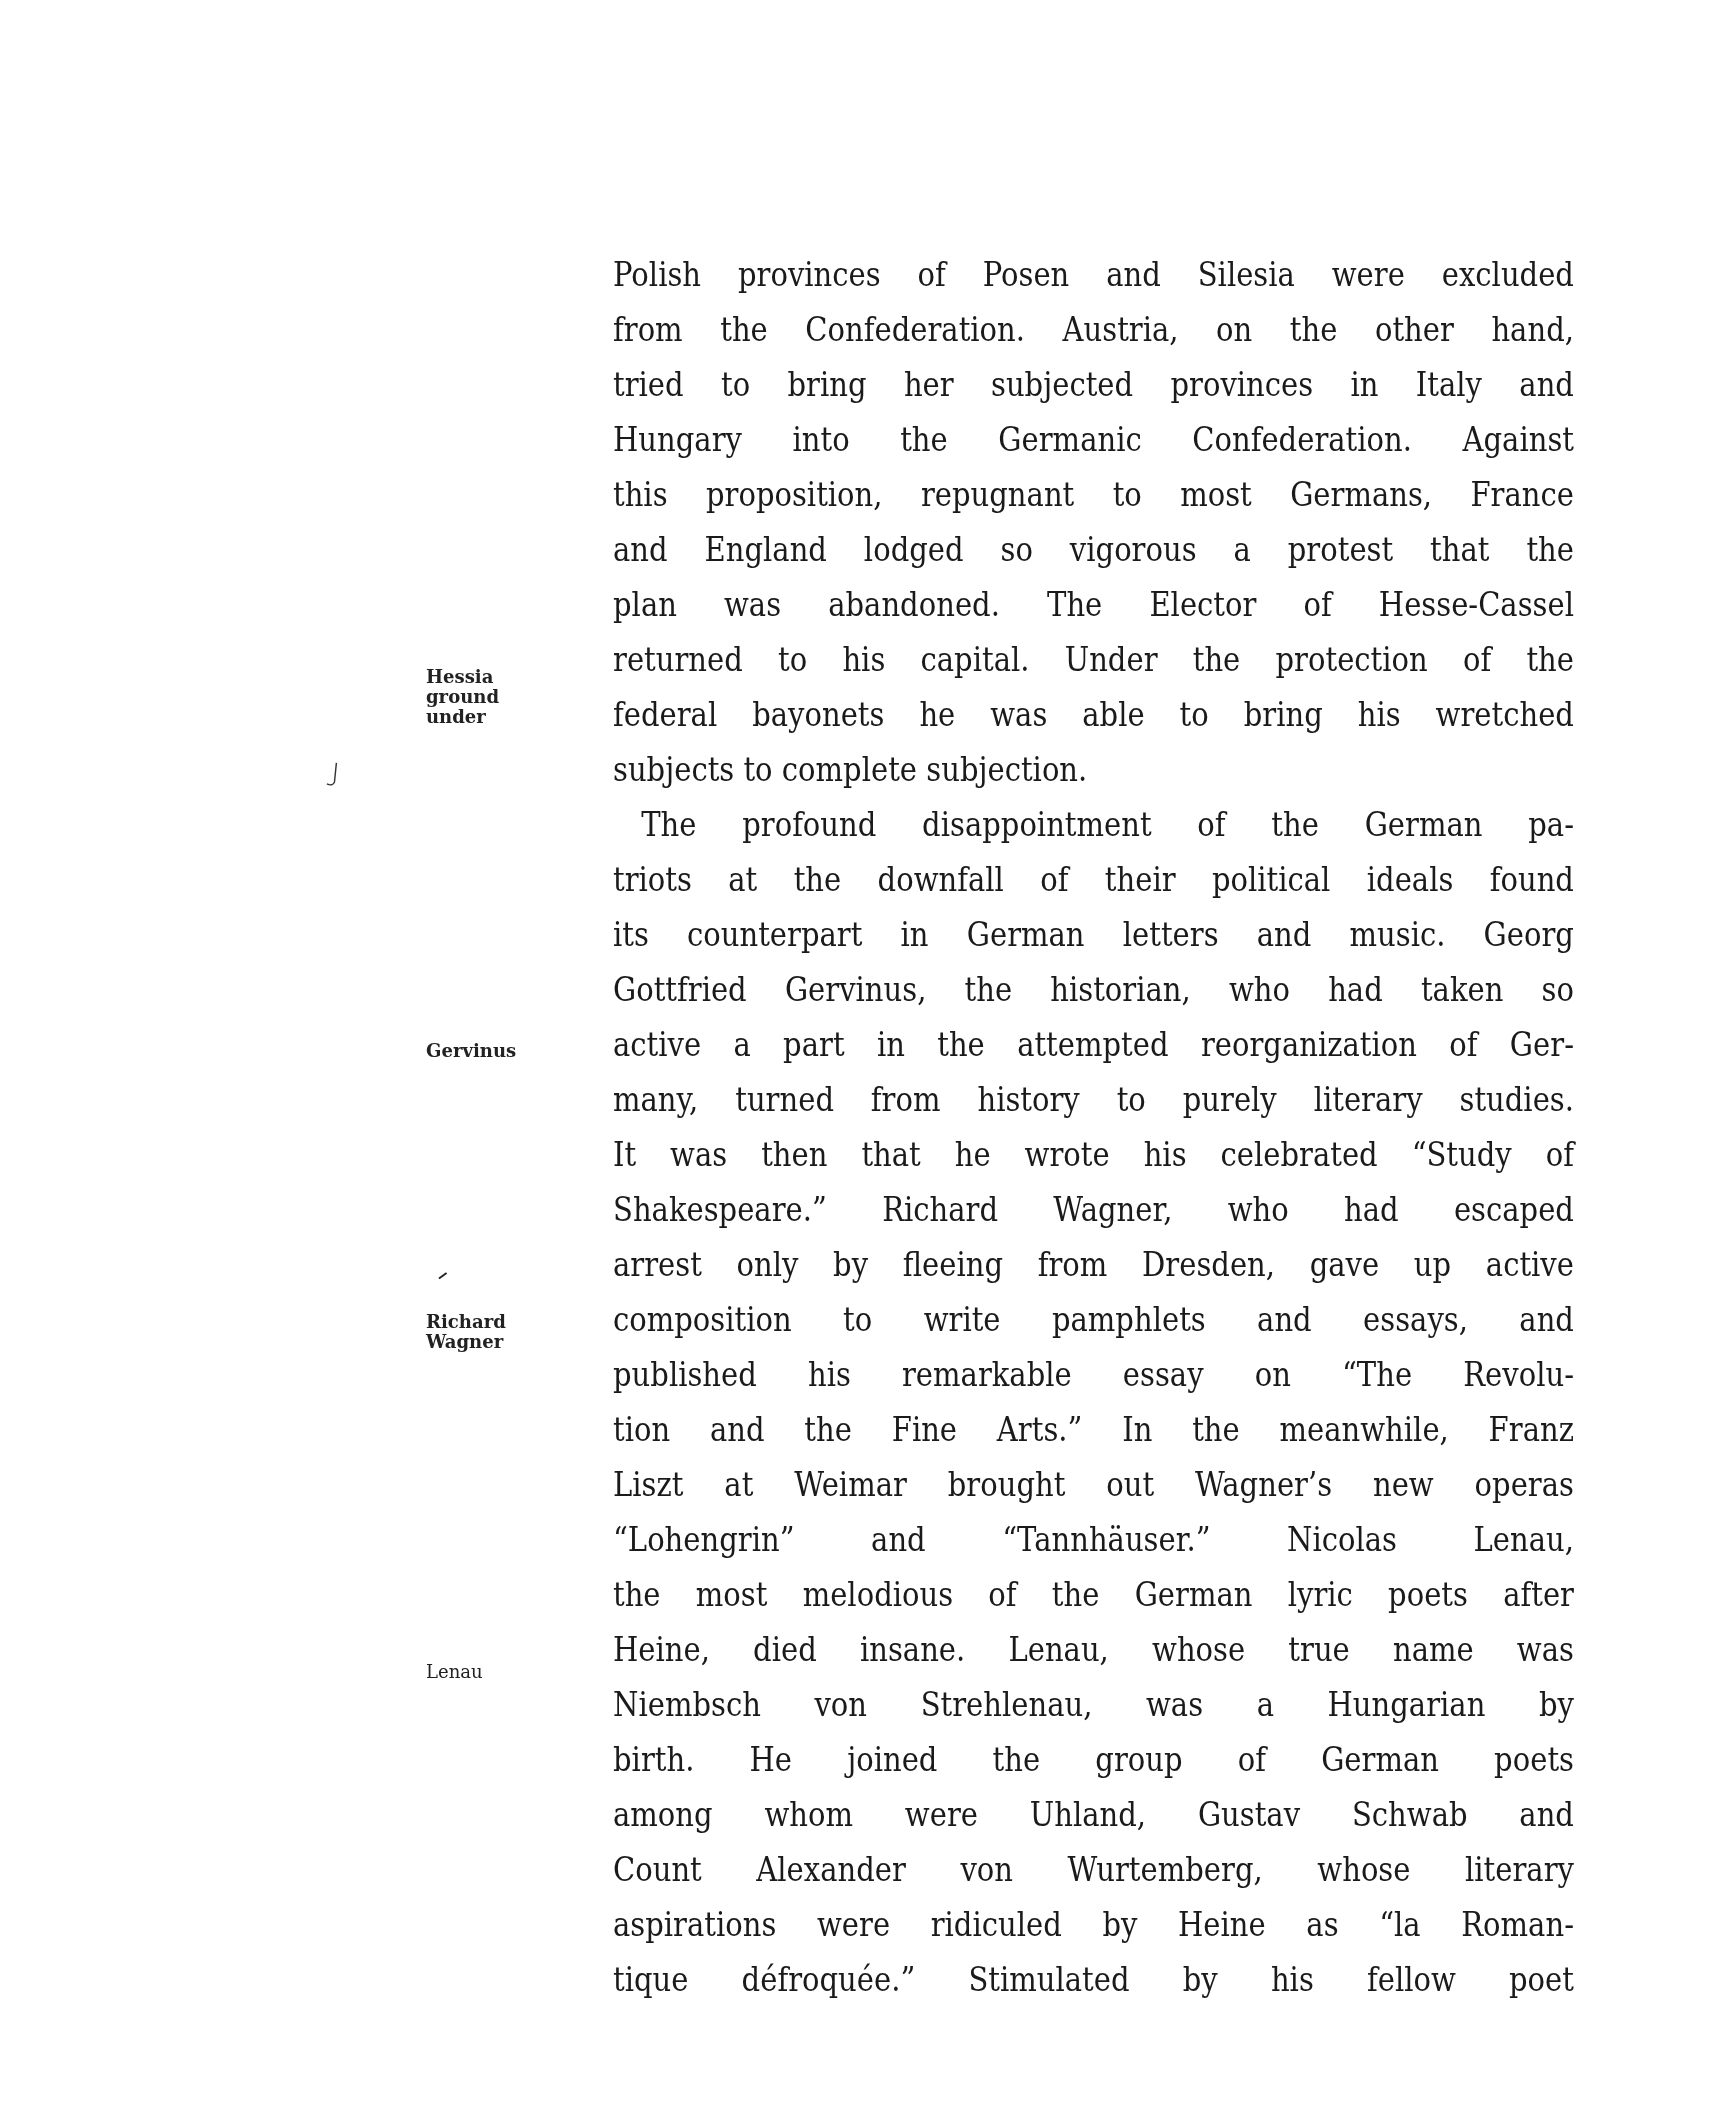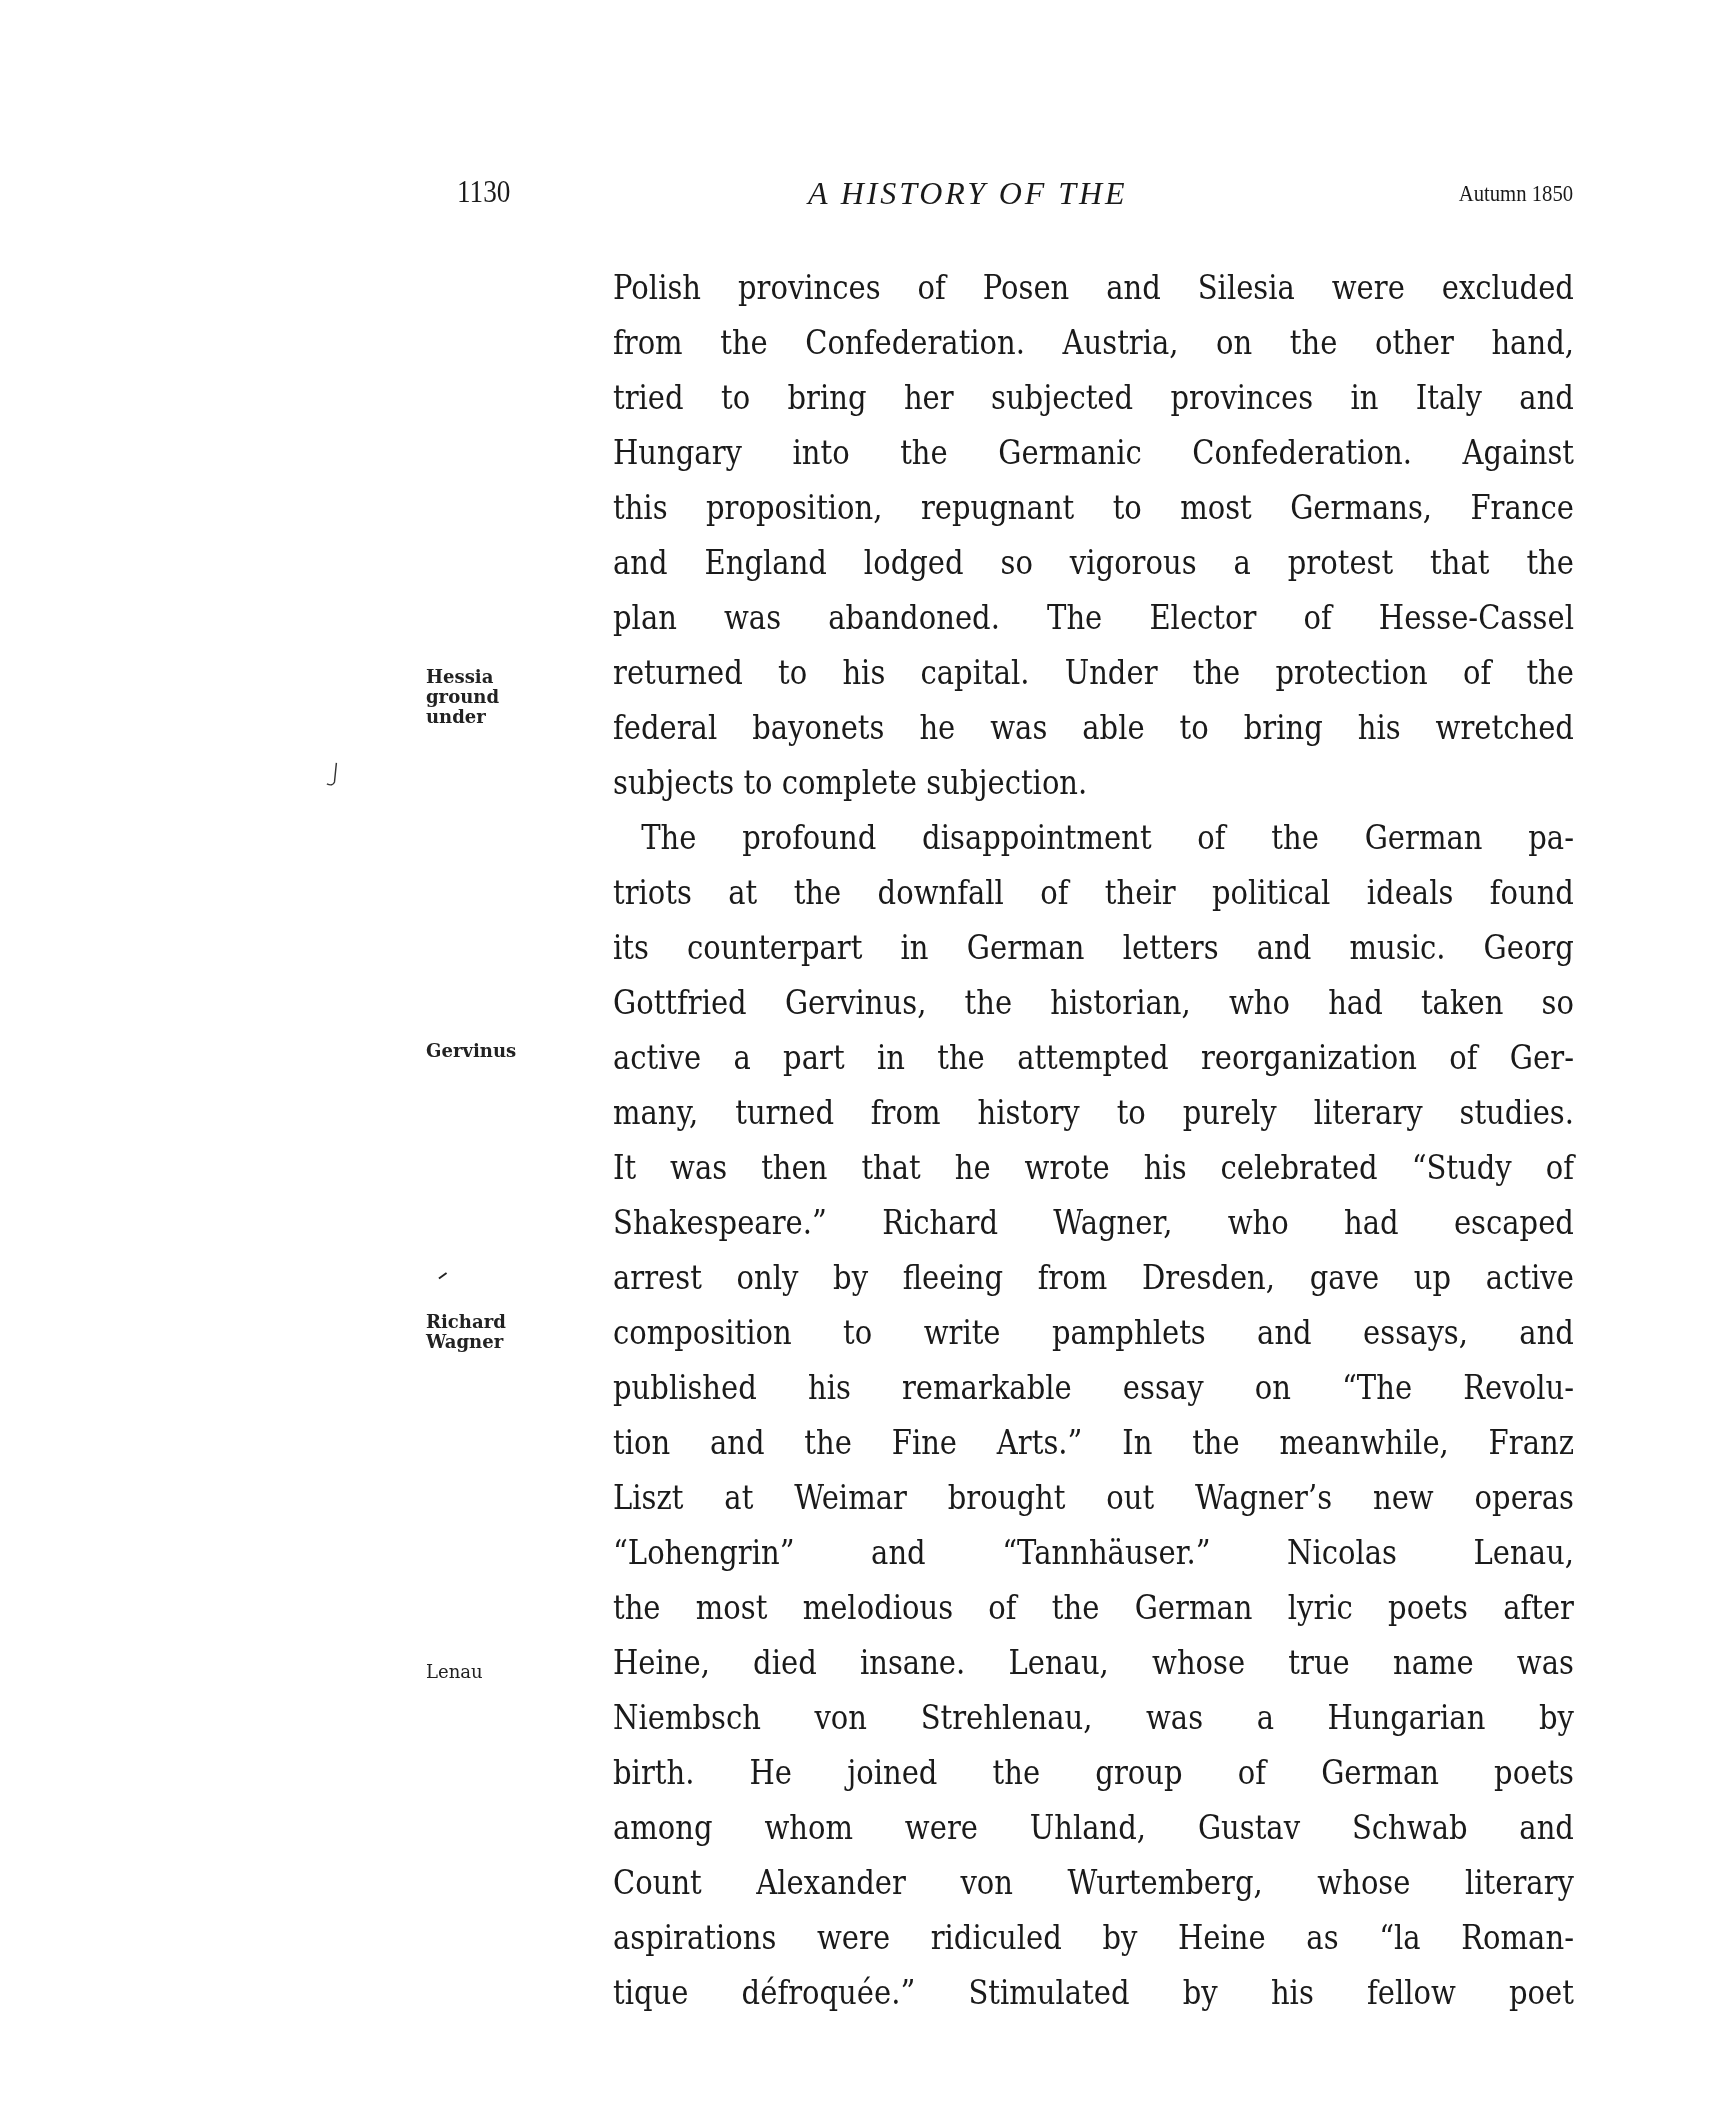--- a/index.html
+++ b/index.html
@@ -53,21 +53,21 @@
       top: 9.5px;
       font-family: "Liberation Serif", serif;
       font-size: 23px;
       transform: scaleX(0.9);
       transform-origin: right center;
     }
     
     .body-text {
       position: absolute;
       left: 613px;
-      top: 260px;
+      top: 247px;
       width: 961px;
     }
     .line {
       display: block;
       height: 55px;
       line-height: 55px;
       font-family: "DejaVu Serif", serif;
       font-size: 33px;
       white-space: nowrap;
       text-align: justify;
@@ -98,25 +98,20 @@
     .margin-note span { display: block; }
     .pencil-mark {
       position: absolute;
     }
   </style>
 </head>
 <body>
 
 <div class="page">
 
-  <div class="running-head">
-    <span class="page-number">1130</span>
-    <span class="running-title">A HISTORY OF THE</span>
-    <span class="running-date">Autumn 1850</span>
-  </div>
 
   <div class="margin-note" style="top:666px;">
     <span>Hessia</span>
     <span>ground</span>
     <span>under</span>
   </div>
   <div class="margin-note" style="top:1040px;">
     <span>Gervinus</span>
   </div>
   <div class="margin-note" style="top:1311px;">

